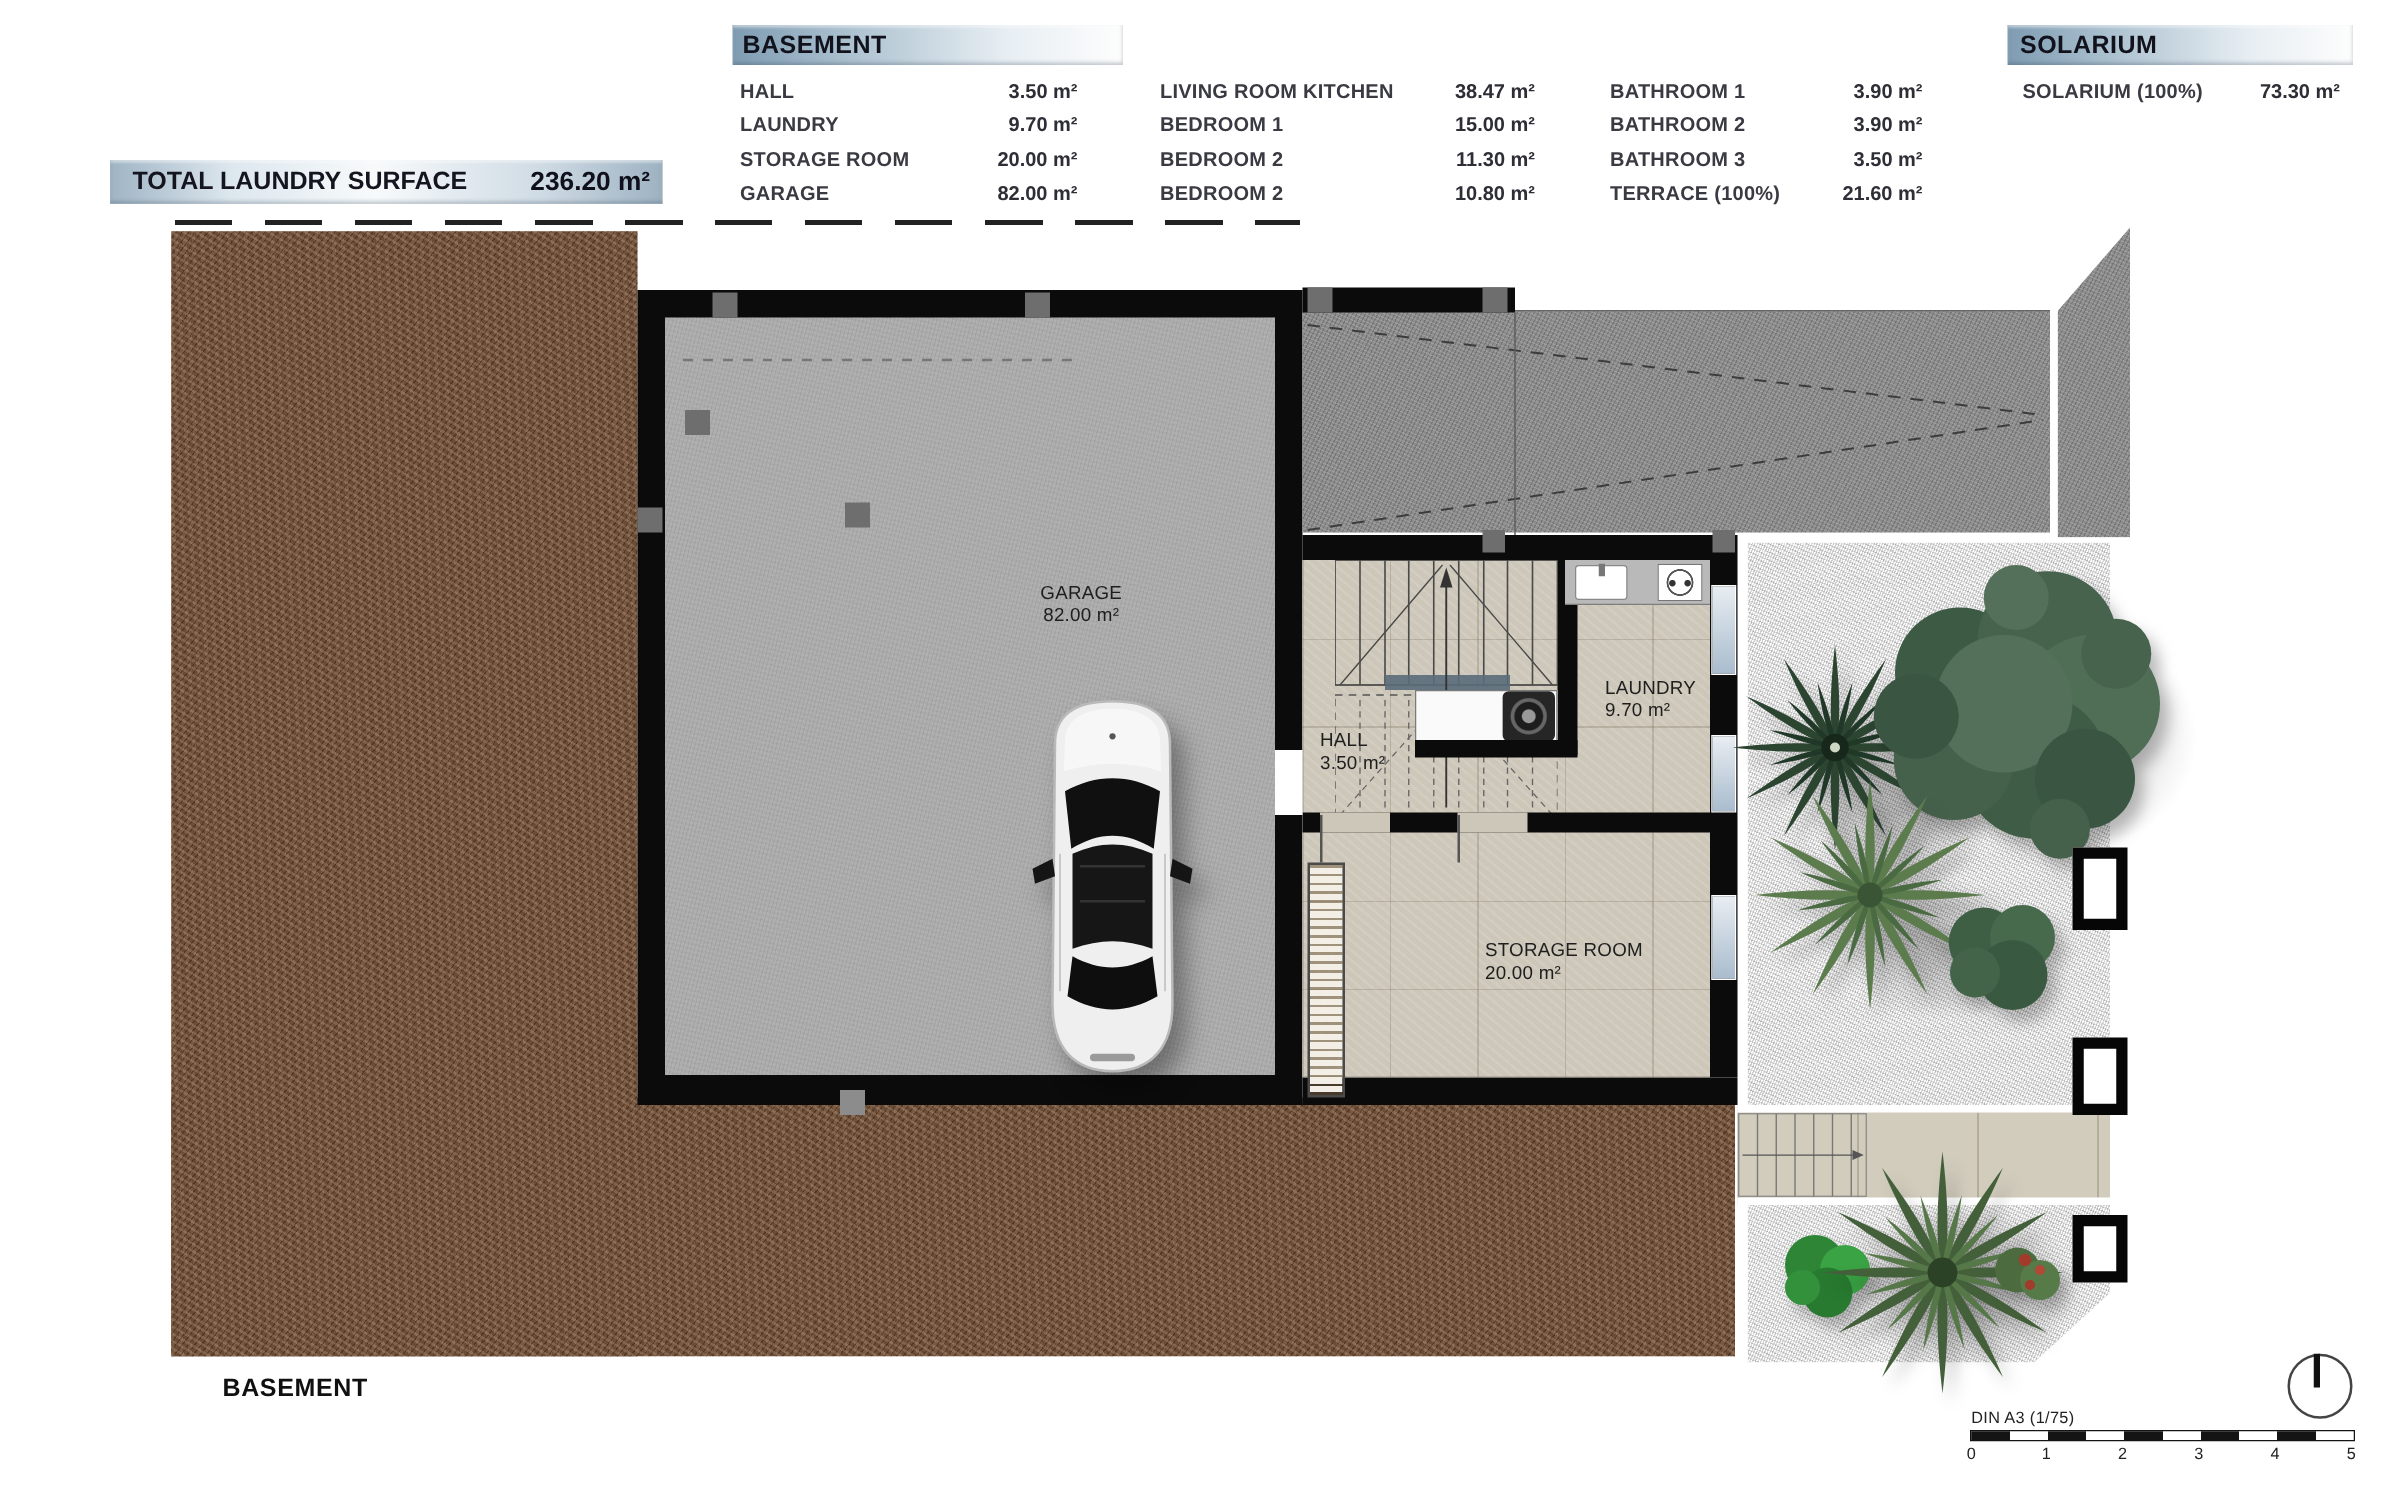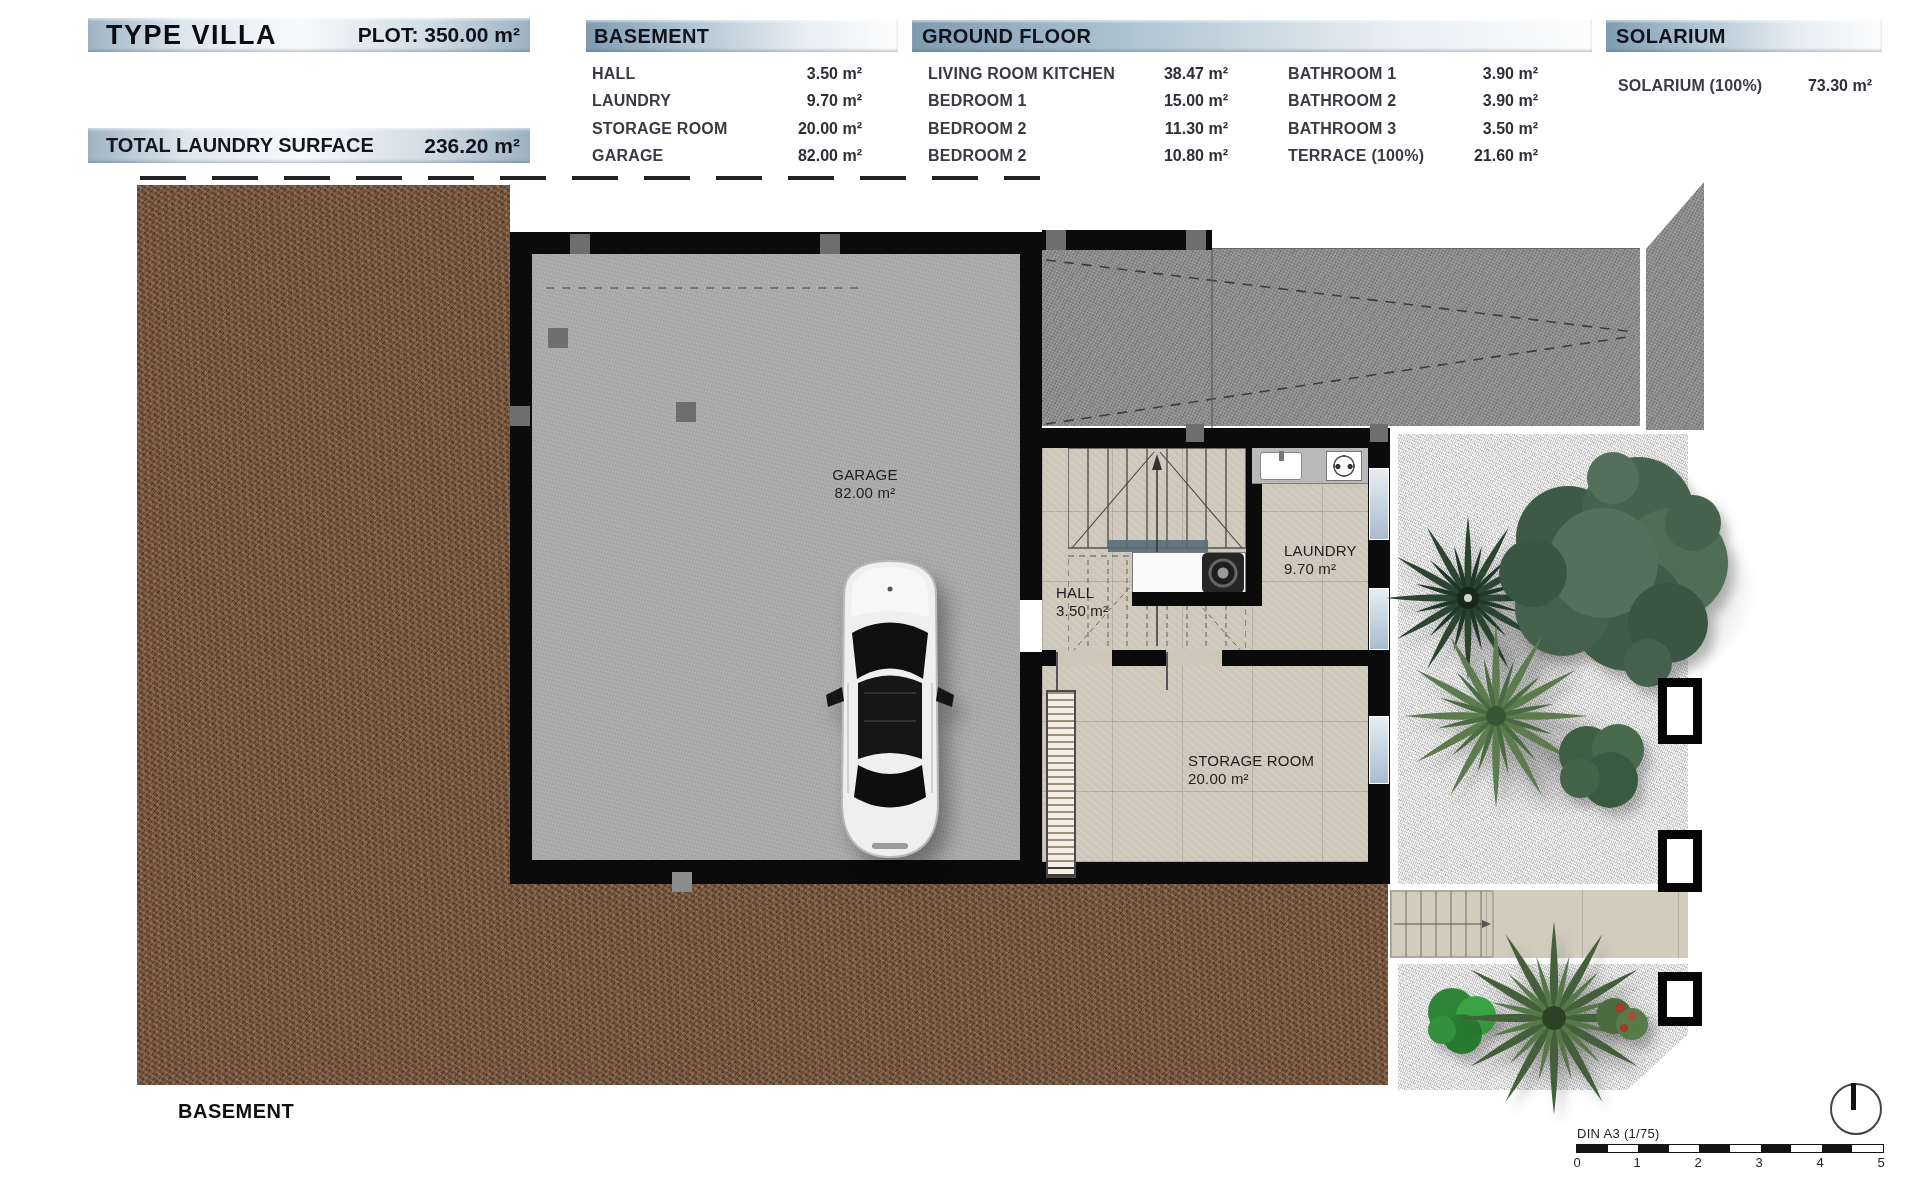--- a/index.html
+++ b/index.html
@@ -75,24 +75,20 @@
         <use href="#frond" transform="rotate(240)"></use>
       <use href="#frond" transform="rotate(270)"></use>
         <use href="#frond" transform="rotate(300)"></use>
         <use href="#frond" transform="rotate(330)"></use>
     </g>
   </defs>
 </svg>
 
 <div class="stage">
 
-  <div class="bar bar-left" style="left:88px;top:18px;width:442px;height:34px;padding:0 10px 0 18px;">
-    <span class="big-title">TYPE VILLA</span>
-    <span class="bar-value">PLOT: 350.00 m²</span>
-  </div>
   <div class="bar bar-left" style="left:88px;top:128px;width:442px;height:35px;padding:0 10px 0 18px;">
     <span class="bar-label">TOTAL LAUNDRY SURFACE</span>
     <span class="bar-value">236.20 m²</span>
   </div>
 
   <div class="bar bar-table" style="left:586px;top:20px;width:312px;height:32px;padding:0 8px;">
     <span class="t-title">BASEMENT</span>
   </div>
   <div class="abs" style="left:592px;top:60px;width:270px;">
     <div class="trow">
@@ -106,23 +102,20 @@
     <div class="trow">
       <span class="lab">STORAGE ROOM</span>
       <span class="val">20.00 m²</span>
       </div>
     <div class="trow">
       <span class="lab">GARAGE</span>
       <span class="val">82.00 m²</span>
       </div>
   </div>
 
-  <div class="bar bar-table" style="left:912px;top:20px;width:680px;height:32px;padding:0 10px;">
-    <span class="t-title">GROUND FLOOR</span>
-  </div>
   <div class="abs" style="left:928px;top:60px;width:300px;">
     <div class="trow">
       <span class="lab">LIVING ROOM KITCHEN</span>
       <span class="val">38.47 m²</span>
       </div>
     <div class="trow">
       <span class="lab">BEDROOM 1</span>
       <span class="val">15.00 m²</span>
       </div>
     <div class="trow">
@@ -149,21 +142,21 @@
       </div>
     <div class="trow">
       <span class="lab">TERRACE (100%)</span>
       <span class="val">21.60 m²</span>
       </div>
   </div>
 
   <div class="bar bar-table" style="left:1606px;top:20px;width:276px;height:32px;padding:0 10px;">
     <span class="t-title">SOLARIUM</span>
   </div>
-  <div class="abs" style="left:1618px;top:72px;width:254px;">
+  <div class="abs" style="left:1618px;top:60px;width:254px;">
     <div class="trow">
       <span class="lab">SOLARIUM (100%)</span>
       <span class="val">73.30 m²</span>
       </div>
   </div>
 
   <div class="abs dirt" style="left:137px;top:185px;width:373px;height:900px;"></div>
   <div class="abs dirt" style="left:137px;top:878px;width:1251px;height:207px;"></div>
   <div class="abs" style="left:140px;top:176px;width:900px;height:4px;
        background:repeating-linear-gradient(90deg,#222 0 46px,transparent 46px 72px);"></div>

